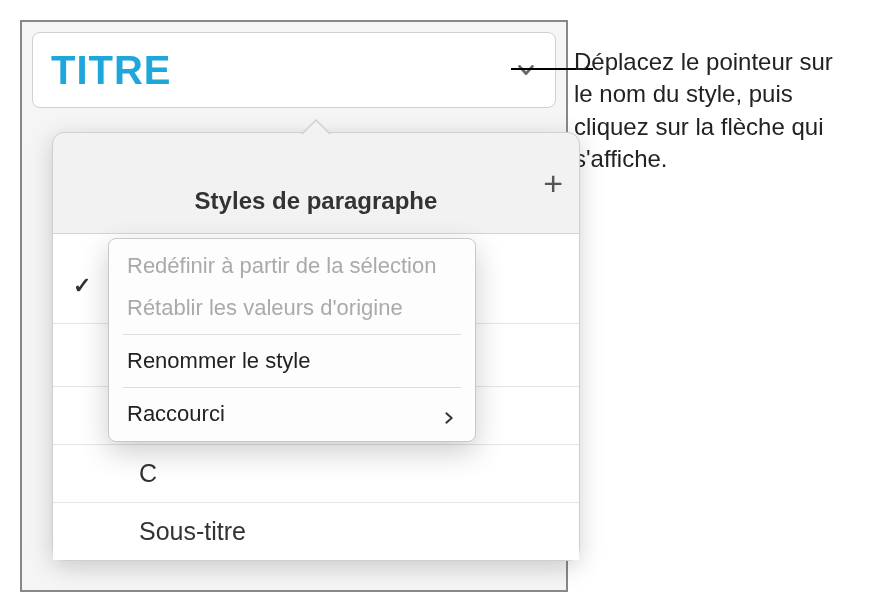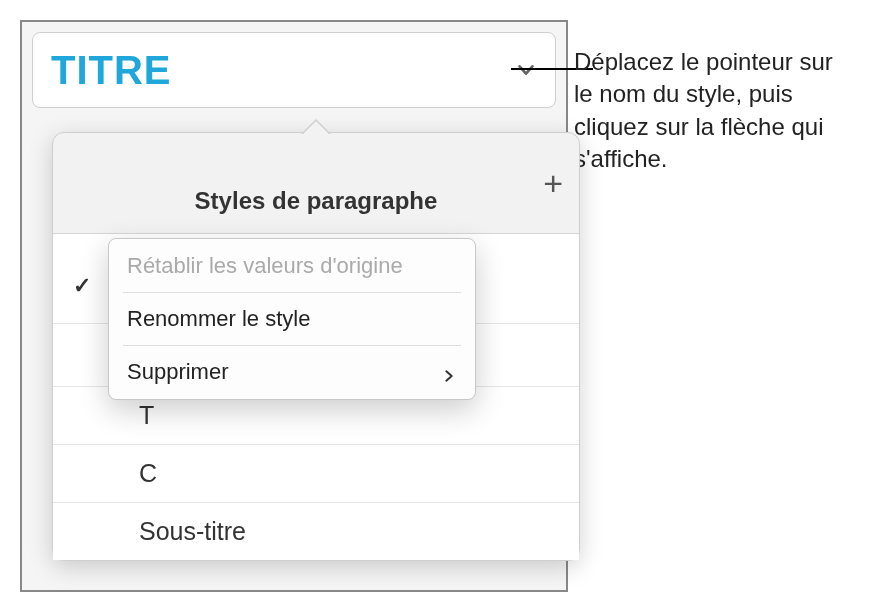--- a/index.html
+++ b/index.html
@@ -247,29 +247,32 @@
         <span class="check"></span>
         <span class="style-label">Sous-titre</span>
       </div>
     </div>
   </div>
 
 </div>
 
 <div class="context-menu">
   <div class="context-item disabled">
+    <span>Redéfinir à partir de la sélection</span>
+  </div>
+  <div class="context-item disabled">
     <span>Rétablir les valeurs d'origine</span>
   </div>
   <div class="context-divider"></div>
   <div class="context-item">
     <span>Renommer le style</span>
   </div>
   <div class="context-divider"></div>
   <div class="context-item">
-    <span>Supprimer</span>
+    <span>Raccourci</span>
     <span class="context-chevron">
       <svg viewBox="0 0 24 24">
           <path d="M8 5 L16 12 L8 19" fill="none" stroke="#333" stroke-width="3" stroke-linecap="round" stroke-linejoin="round"></path>
         </svg>
     </span>
   </div>
 </div>
 
 <div class="callout-line"></div>
 <div class="callout">Déplacez le pointeur sur le nom du style, puis cliquez sur la flèche qui s'affiche.</div>

